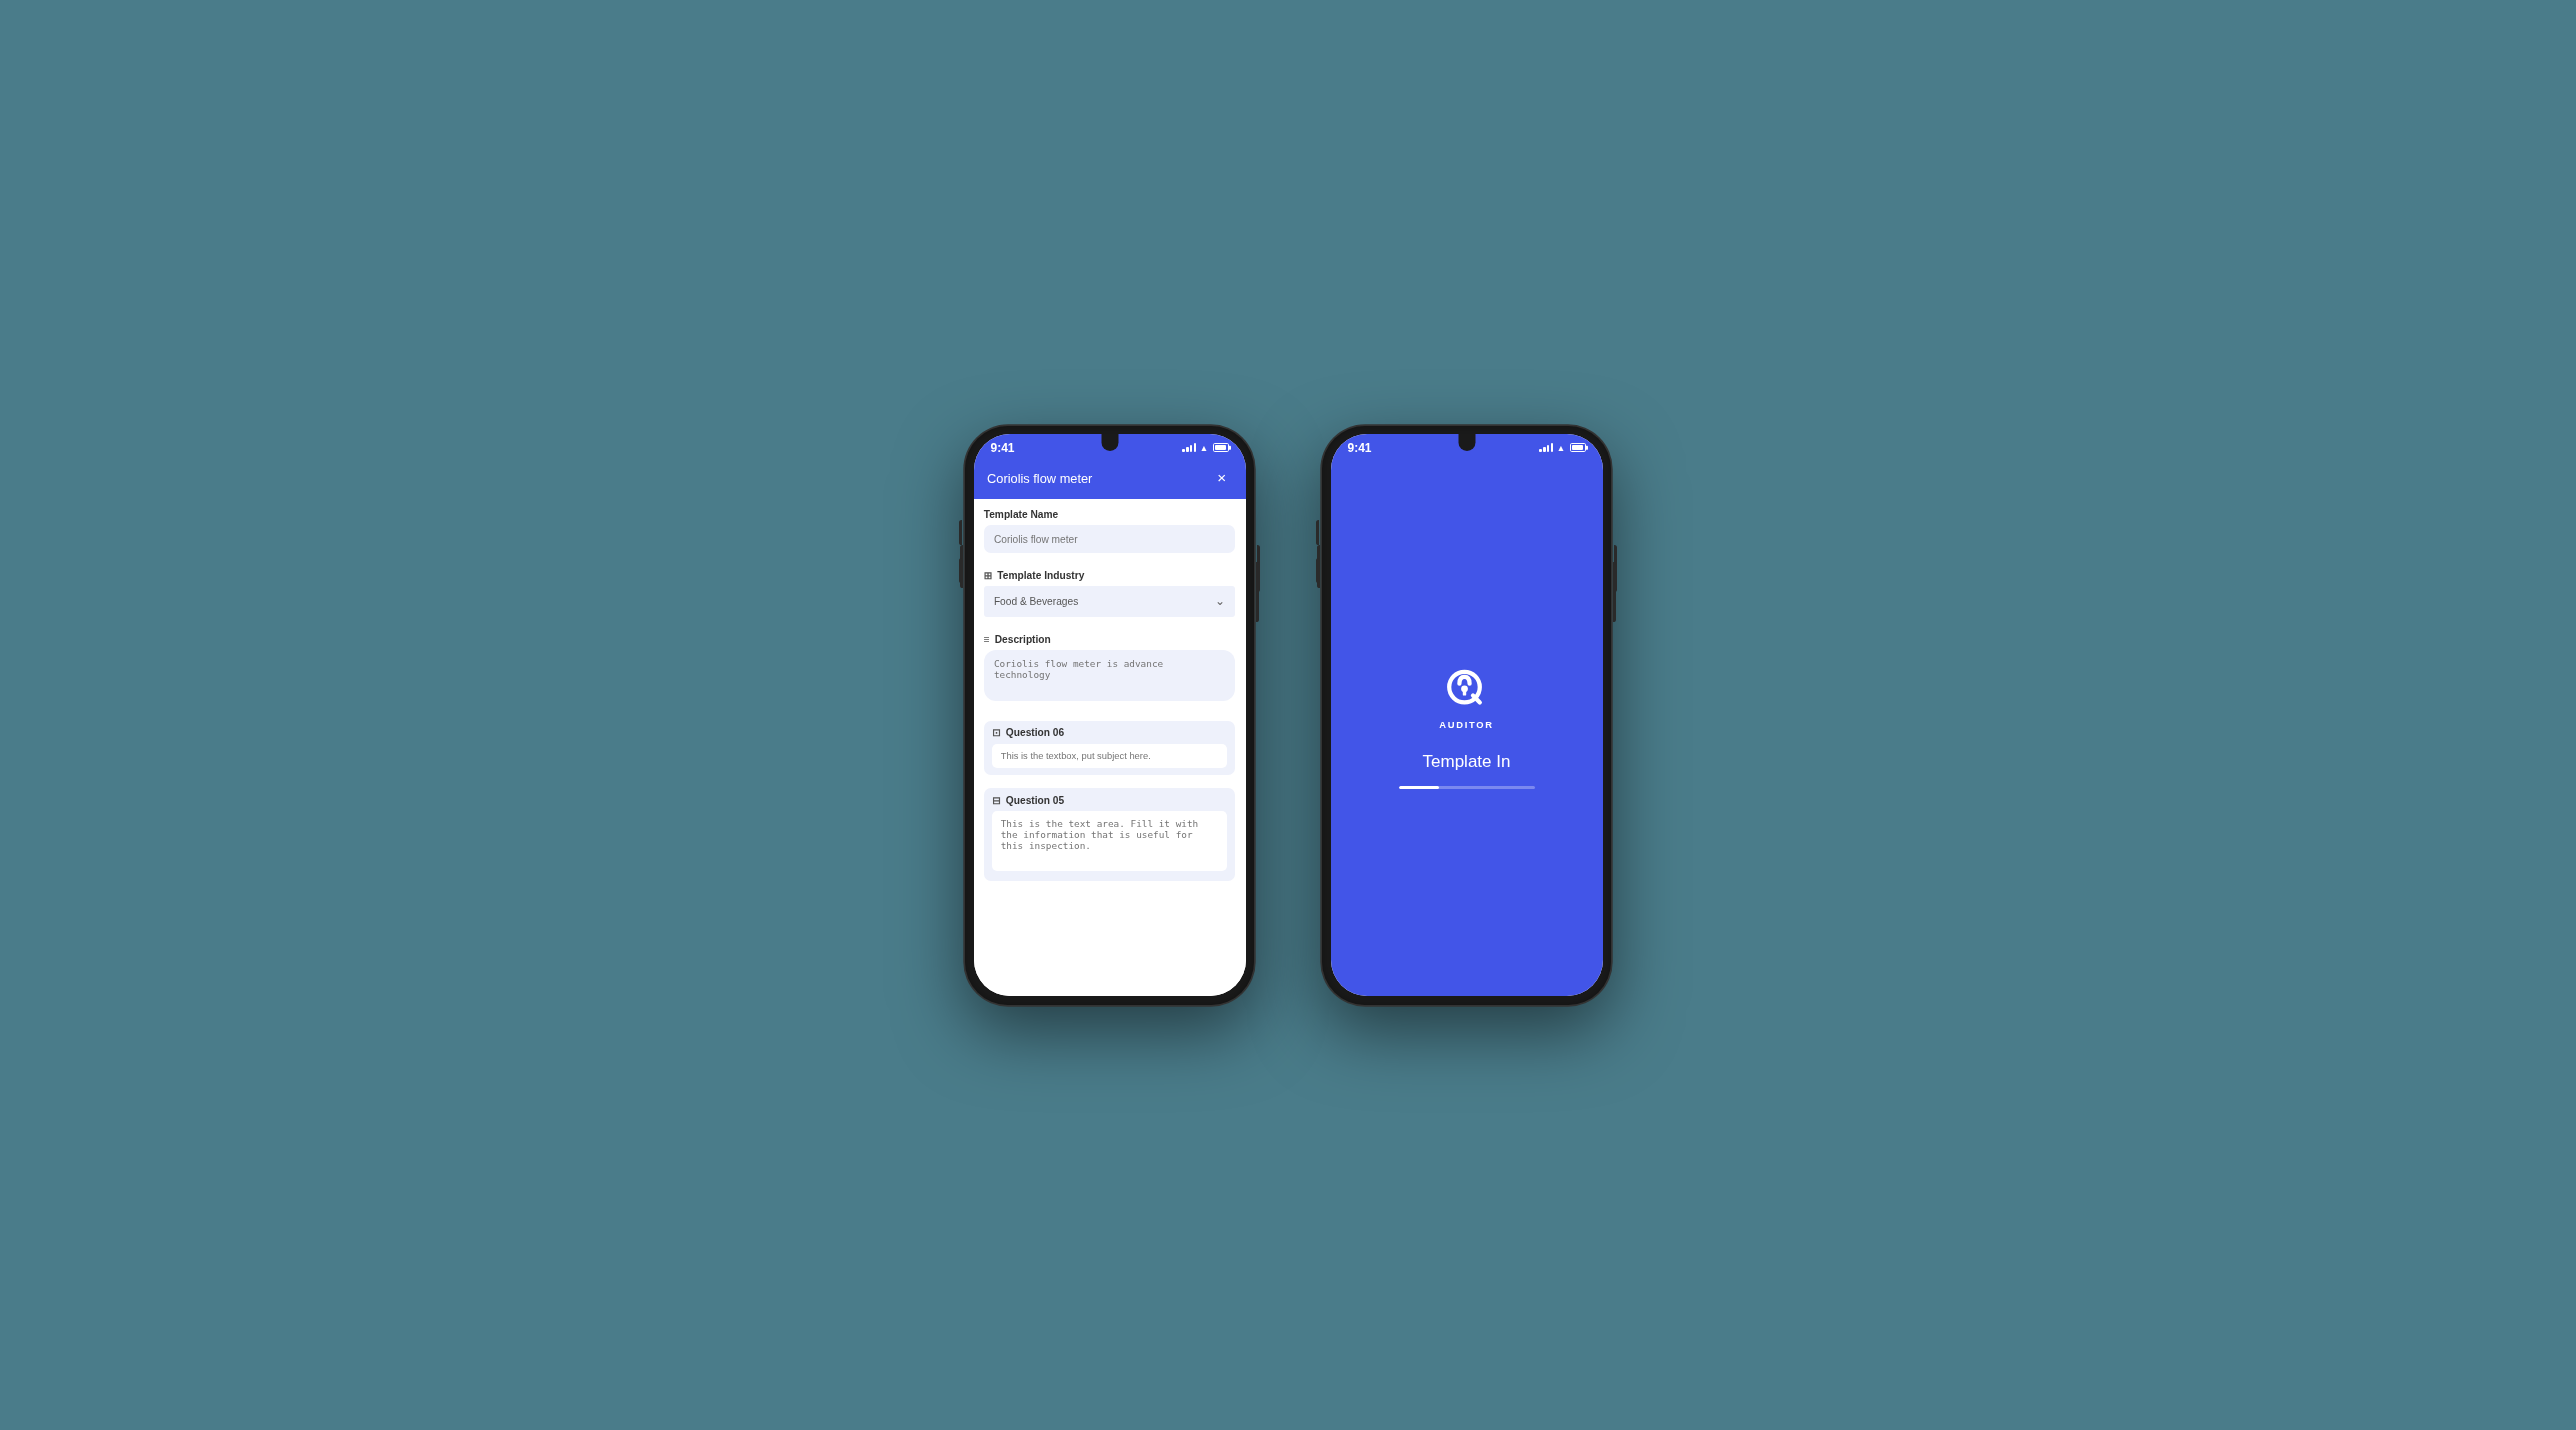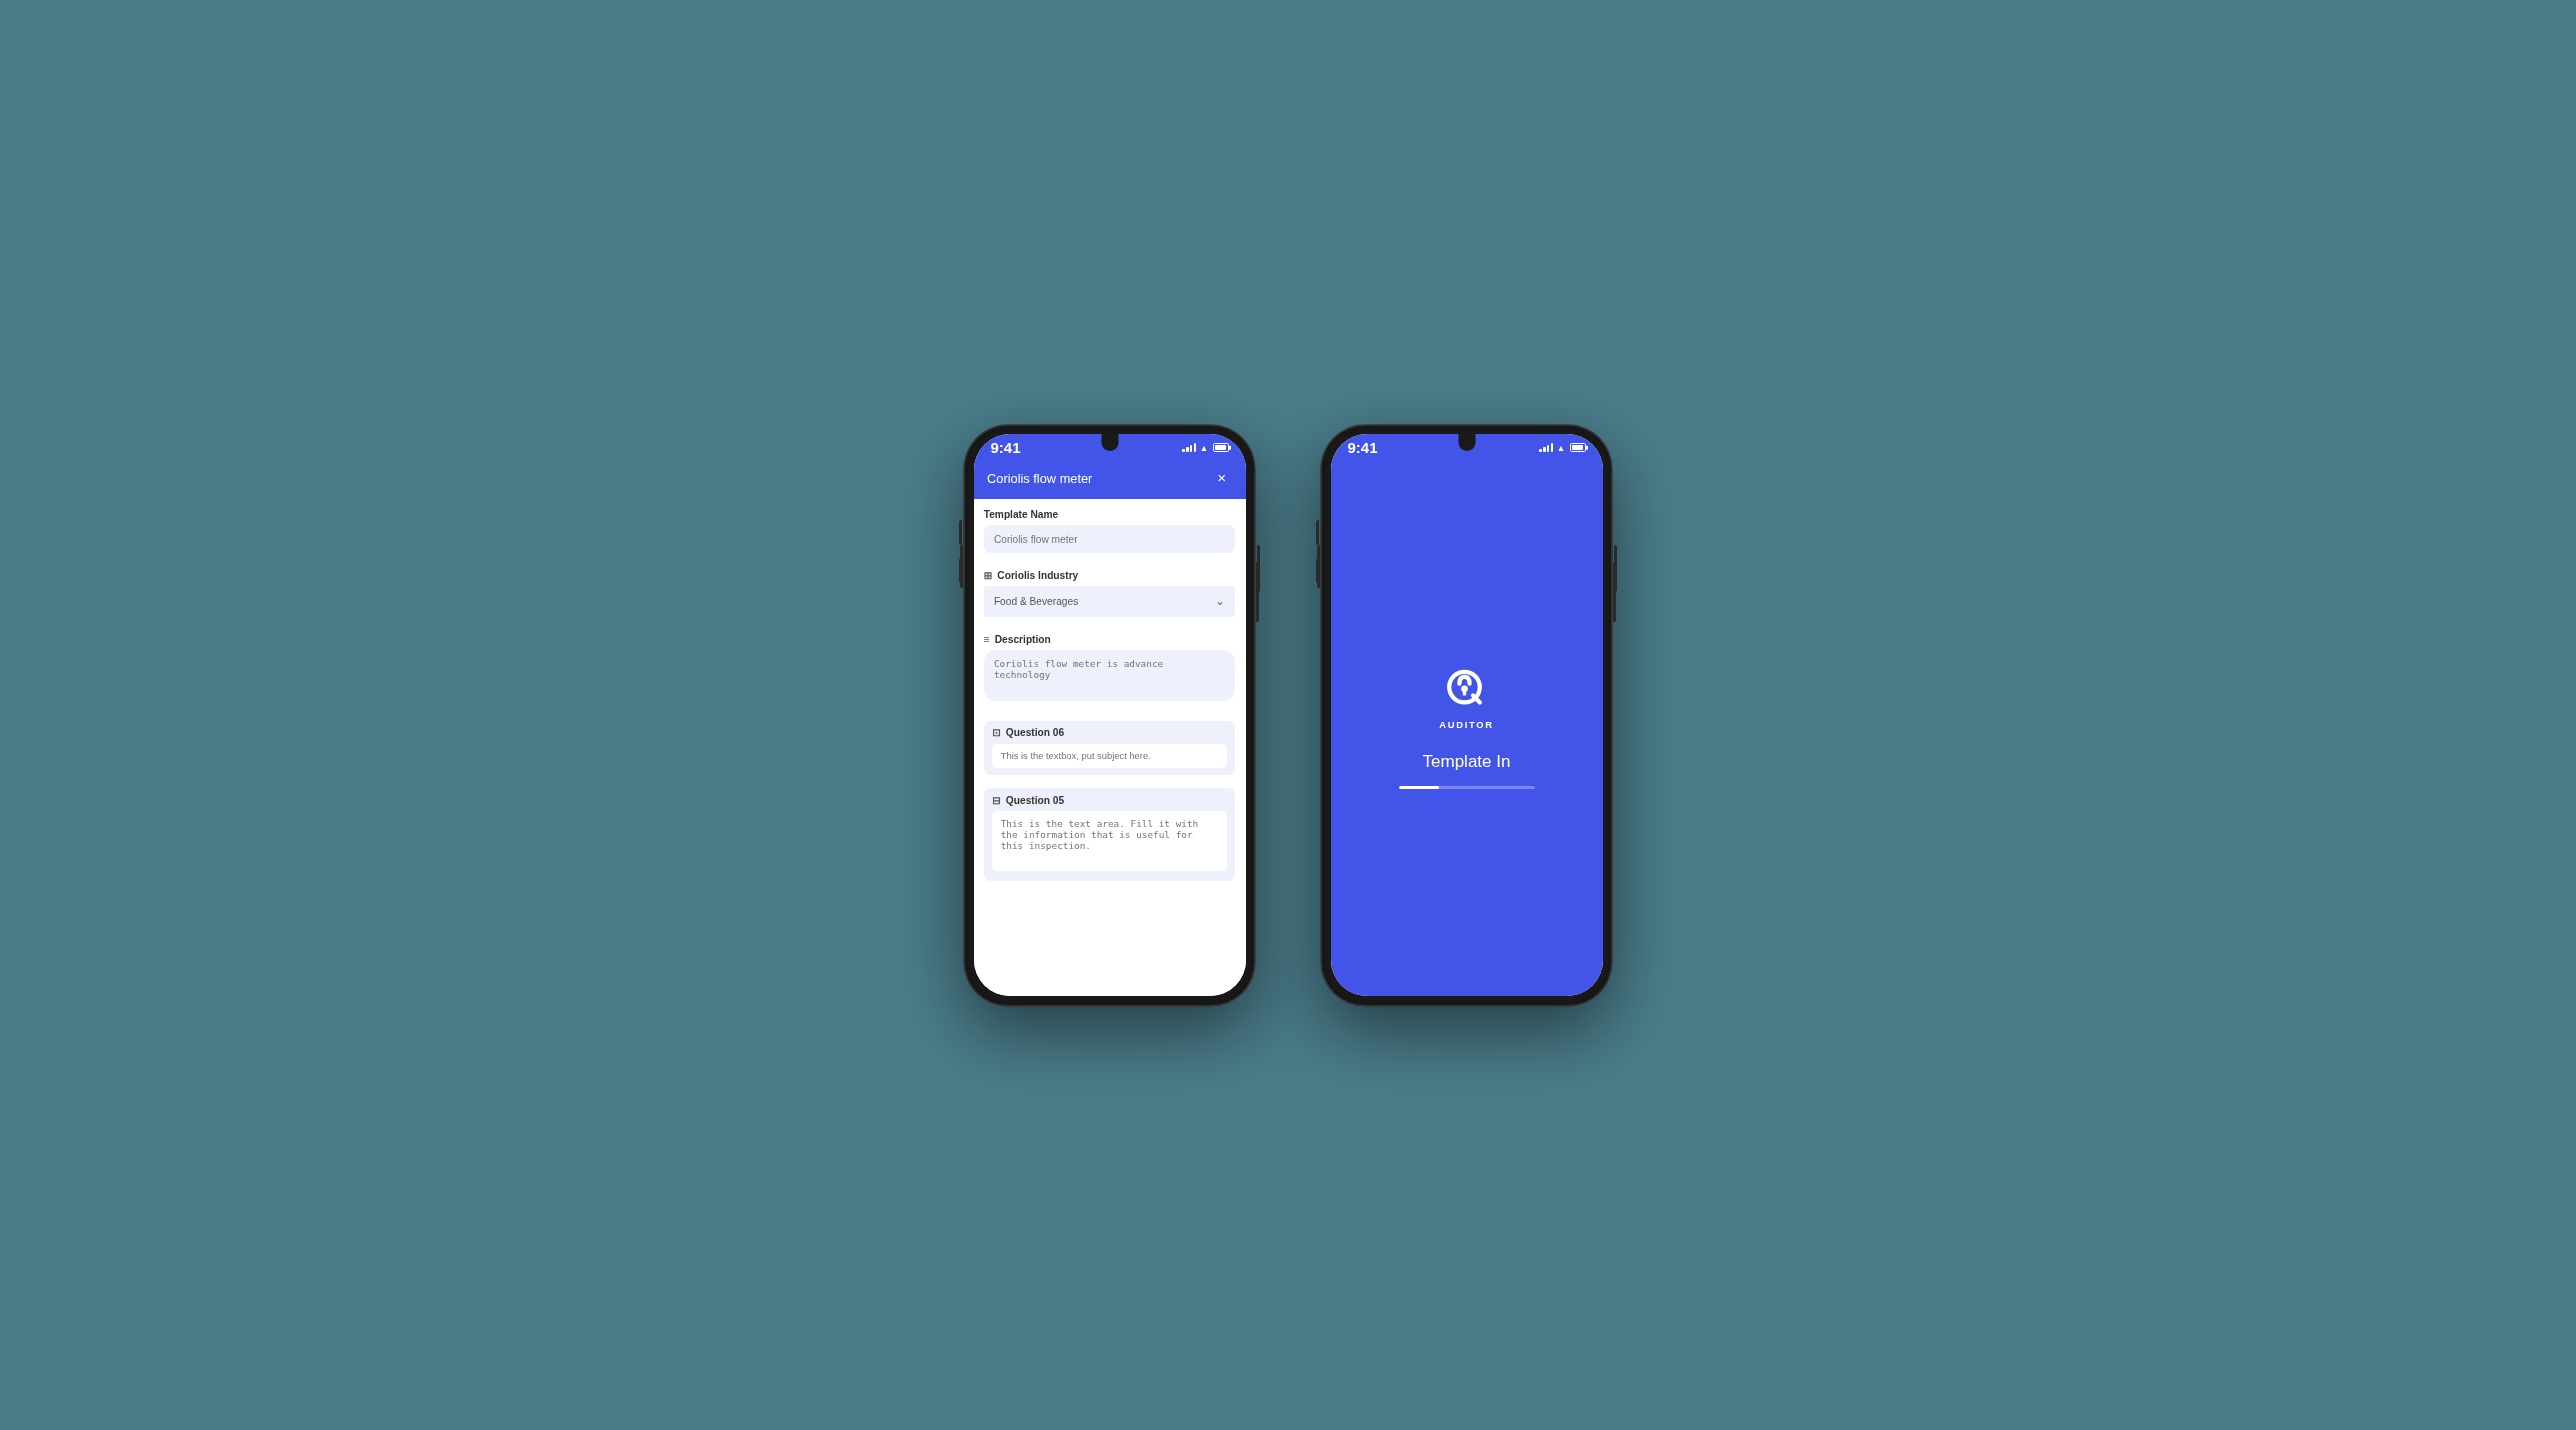--- a/index.html
+++ b/index.html
@@ -69,21 +69,21 @@
       align-items: center;
       padding: 6.8px 17px 3.4px;
       height: 24px;
     }
 
     .status-bar-white {
       background: #4255e8;
     }
 
     .status-time {
-      font-size: 15px;
+      font-size: 12px;
       font-weight: 700;
       color: white;
     }
 
     .status-icons {
       display: flex;
       align-items: center;
       gap: 3.4px;
     }
 
@@ -422,21 +422,21 @@
       <div class="form-content">
 
         <div class="form-section">
           <div class="section-label">Template Name</div>
           <input class="form-input" type="text" placeholder="Coriolis flow meter" style="">
         </div>
 
         <div class="form-section">
           <div class="section-label">
             <span class="section-icon">⊞</span>
-            <span>Coriolis Industry</span>
+            <span>Template Industry</span>
           </div>
           <div class="form-select">
             <span>Food &amp; Beverages</span>
             <span class="chevron-down">⌄</span>
           </div>
         </div>
 
         <div class="form-section">
           <div class="section-label">
             <span class="section-icon">≡</span>

